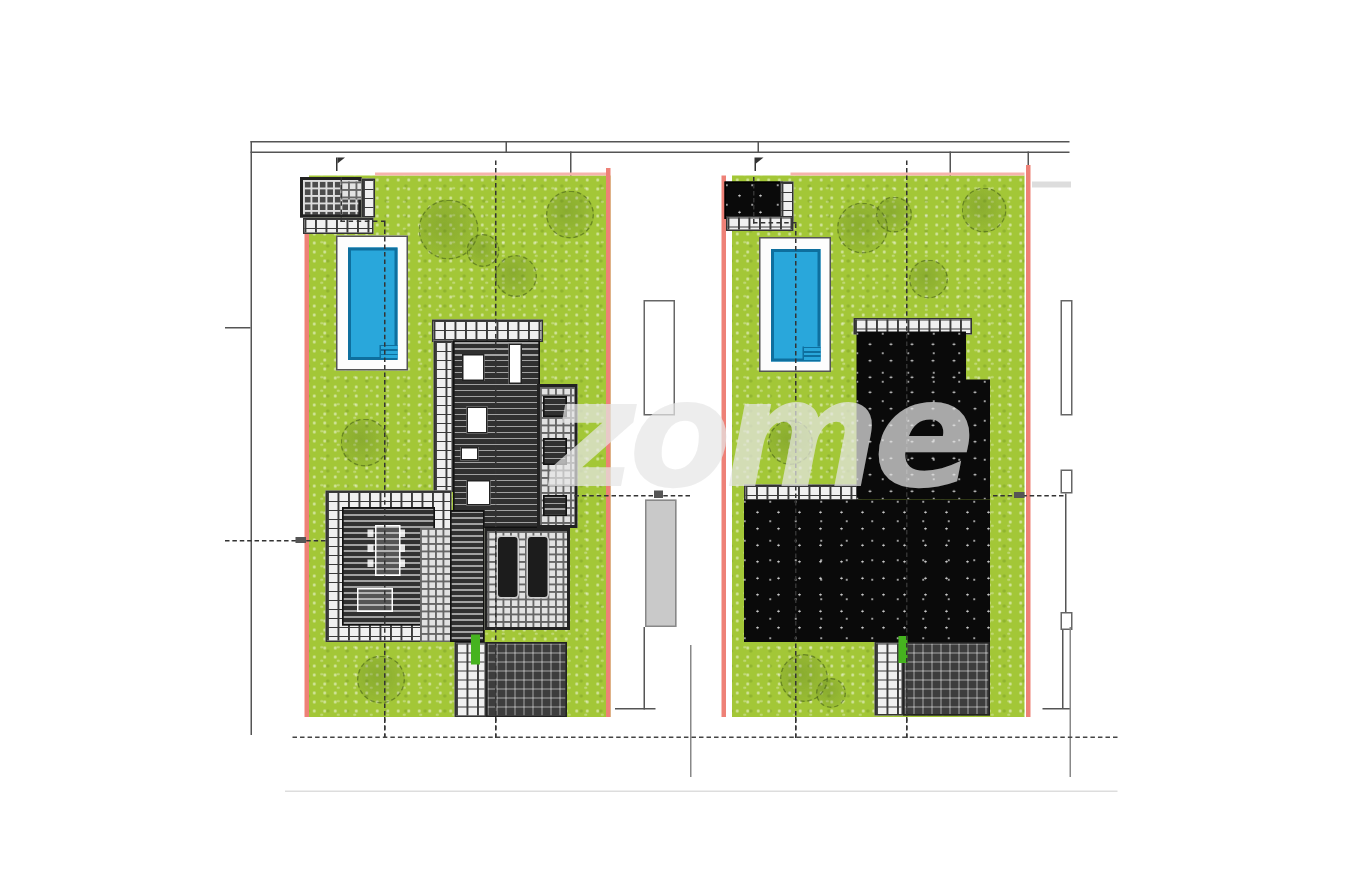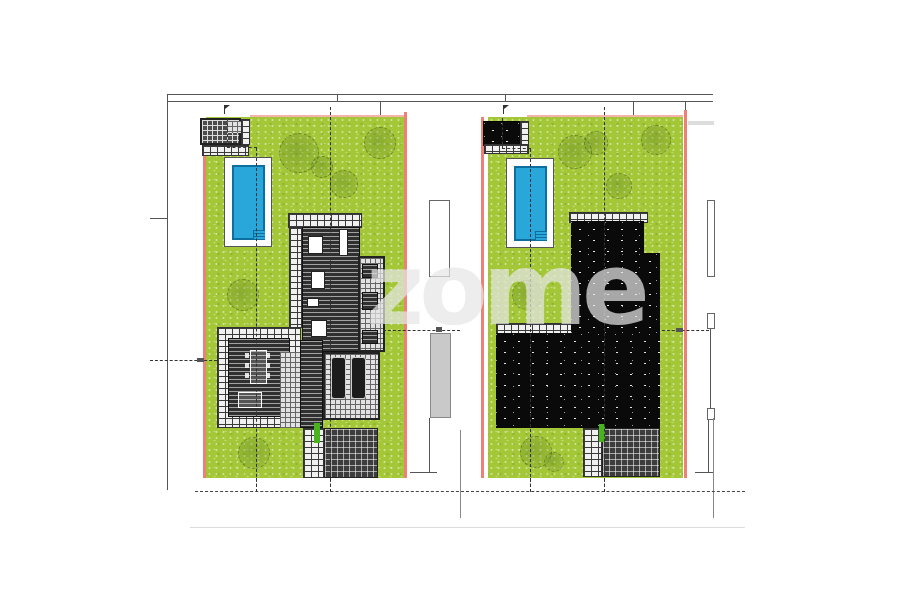--- a/index.html
+++ b/index.html
@@ -51,21 +51,21 @@
     border-left:1px solid var(--pool-edge,#0e6f9e);}
   .flag{width:1px;height:9px;background:#333;}
   .flag::after{content:"";position:absolute;left:1px;top:0;width:0;height:0;
     border-top:4px solid #333;border-right:5px solid transparent;}
   .marker{background:var(--marker-green,#46b31f);}
   .graybox{background:var(--neighbor-gray,#c9c9c9);border:1px solid #888;box-sizing:border-box;}
   .tblglyph{border:1px solid #fff;background:rgba(255,255,255,.18);}
   .chair{background:#fff;opacity:.85;}
   .lounge{background:#1c1c1c;border:1px solid #cfcfcf;border-radius:3px;}
   .watermark{font-weight:bold;font-size:100px;letter-spacing:-5px;line-height:1;
-    color:rgba(230,230,230,.72);user-select:none;}
+    color:rgba(230,230,230,.72);user-select:none;font-style:italic;}
 </style>
 </head>
 <body>
 
 <div class="canvas">
 
   <div class="abs gline" style="left:167px;top:94px;width:546px;height:1px"></div>
   <div class="abs gline" style="left:167px;top:101px;width:546px;height:1px"></div>
   <div class="abs gline" style="left:337px;top:94px;width:1px;height:8px"></div>
   <div class="abs gline" style="left:505px;top:94px;width:1px;height:8px"></div>

